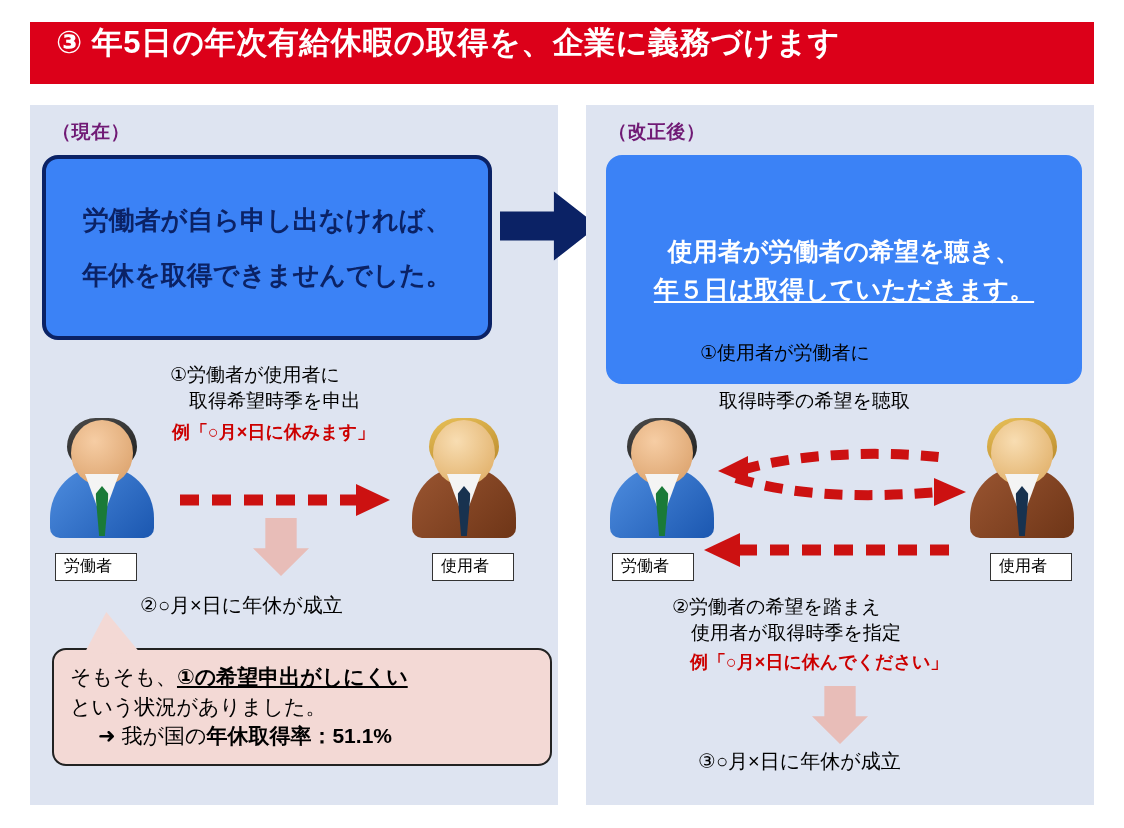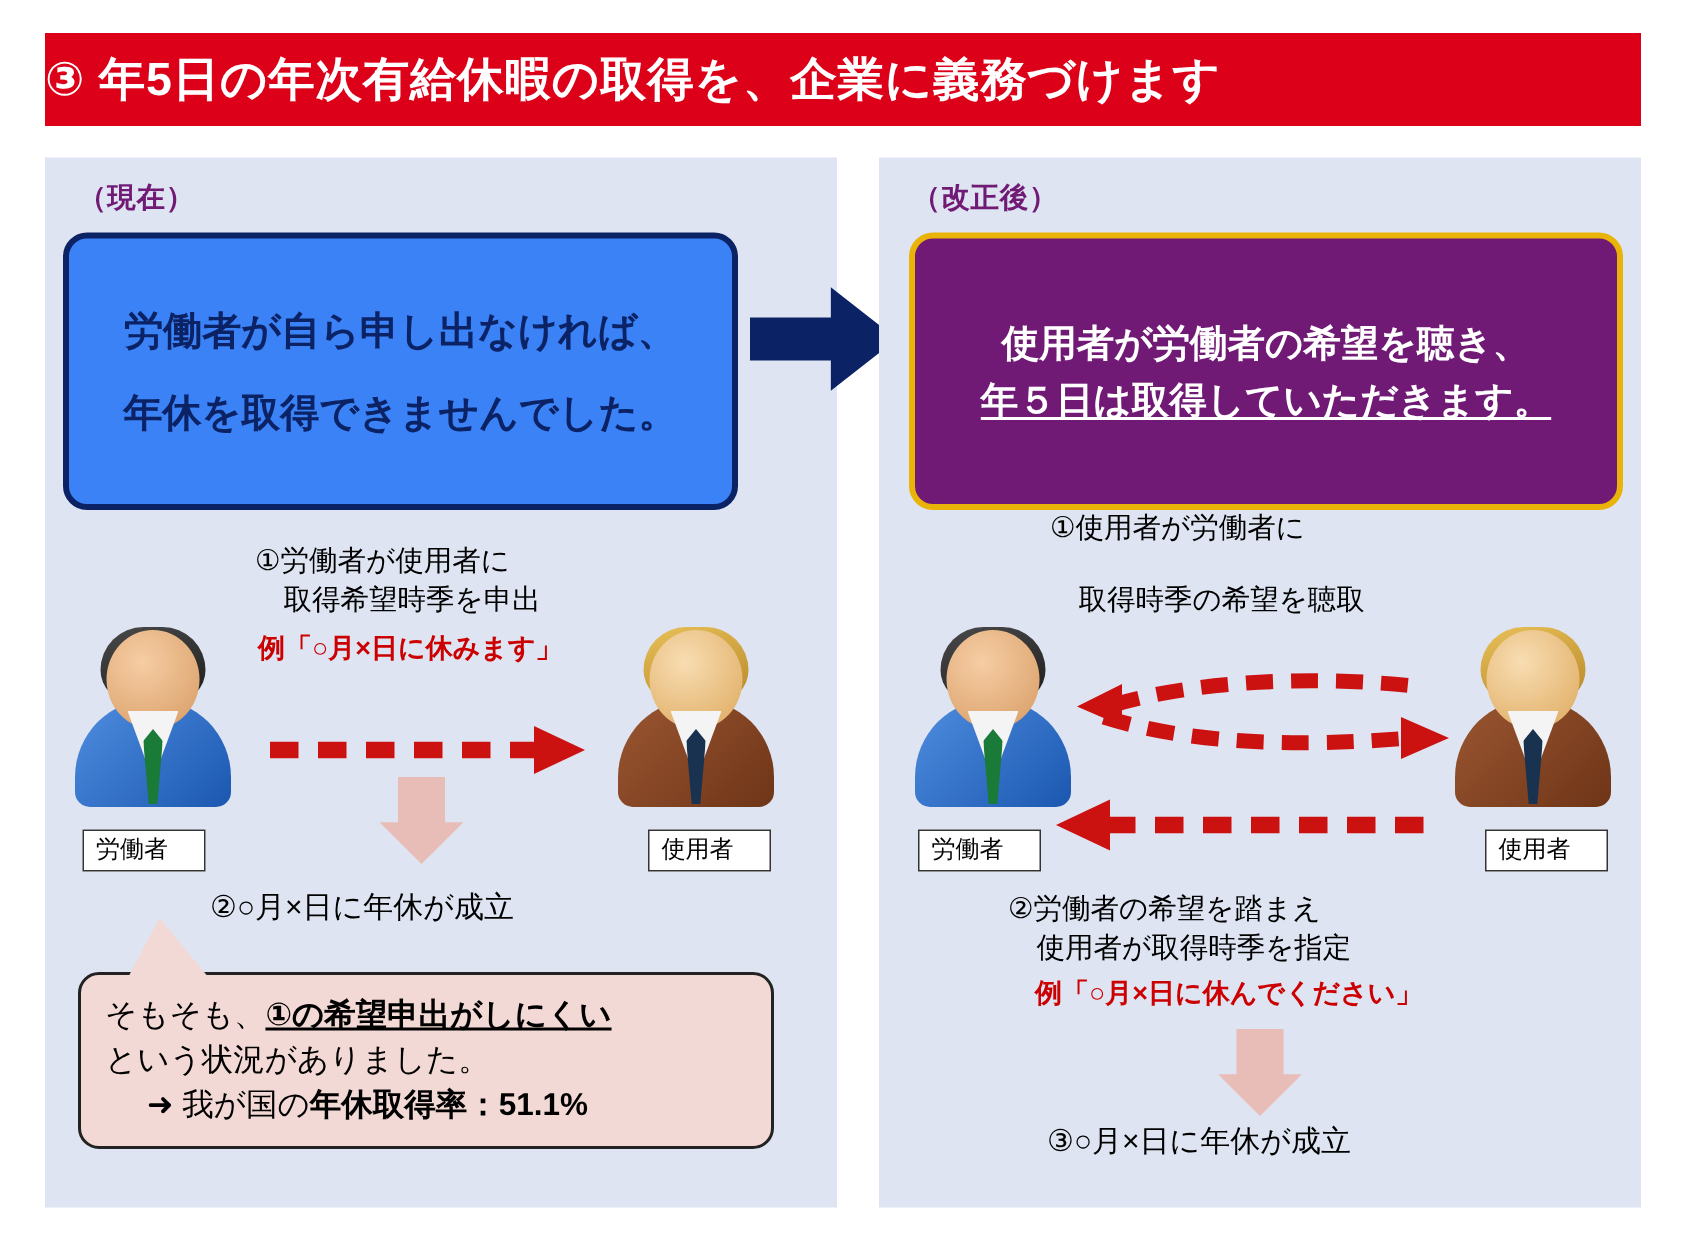--- a/index.html
+++ b/index.html
@@ -17,22 +17,22 @@
 
   
   #title-bar {
     position: absolute;
     left: 30px;
     top: 22px;
     width: 1064px;
     height: 62px;
     background: #DC0019;
     display: flex;
-    align-items: center;
     box-sizing: border-box;
+    padding-left: 26px;
   }
   #title-text {
     color: #ffffff;
     font-size: 31px;
     font-weight: bold;
     letter-spacing: 0.5px;
     white-space: nowrap;
   }
 
   
@@ -78,23 +78,23 @@
     color: #0B2265;
     font-size: 26px;
     font-weight: bold;
     line-height: 1.55;
     white-space: nowrap;
   }
   #bubble-revised {
     left: 606px;
     top: 155px;
     width: 476px;
-    height: 185px;
-    background: #701a75;
-    border: 4px solid #eab308;
+    height: 229px;
+    background: #3b82f6;
+    border: 4px solid #3b82f6;
   }
   #bubble-revised .line {
     color: #ffffff;
     font-size: 25px;
     font-weight: bold;
     line-height: 1.52;
     white-space: nowrap;
   }
   #bubble-revised .line.underline {
     text-decoration: underline;
@@ -207,21 +207,21 @@
     position: absolute;
     background: #E8BDB8;
     clip-path: polygon(22% 0%, 78% 0%, 78% 52%, 100% 52%, 50% 100%, 0% 52%, 22% 52%);
   }
 
   
   #callout {
     position: absolute;
     left: 52px;
     top: 648px;
-    width: 464px;
+    width: 500px;
     height: 118px;
     background: #F3D9D5;
     border: 2px solid #222222;
     border-radius: 14px;
     box-sizing: border-box;
     padding: 12px 16px 0 16px;
   }
   #callout .cline {
     font-size: 21px;
     color: #000000;

